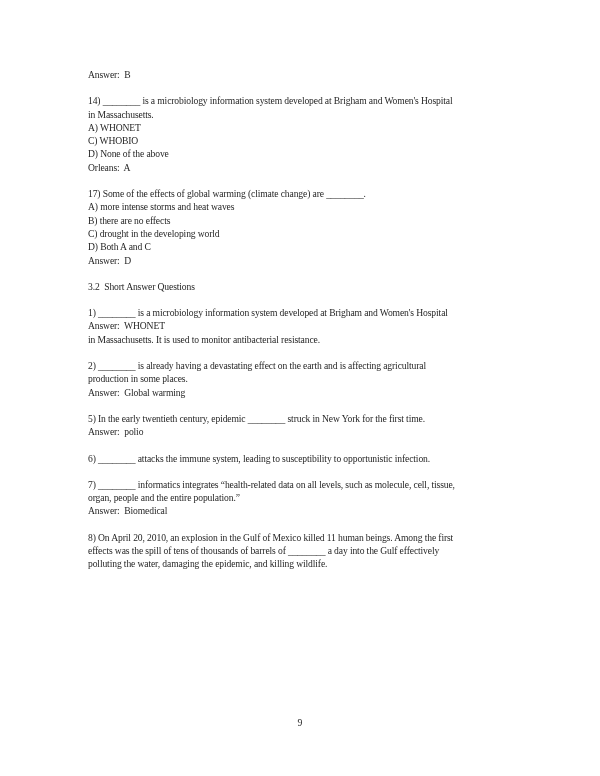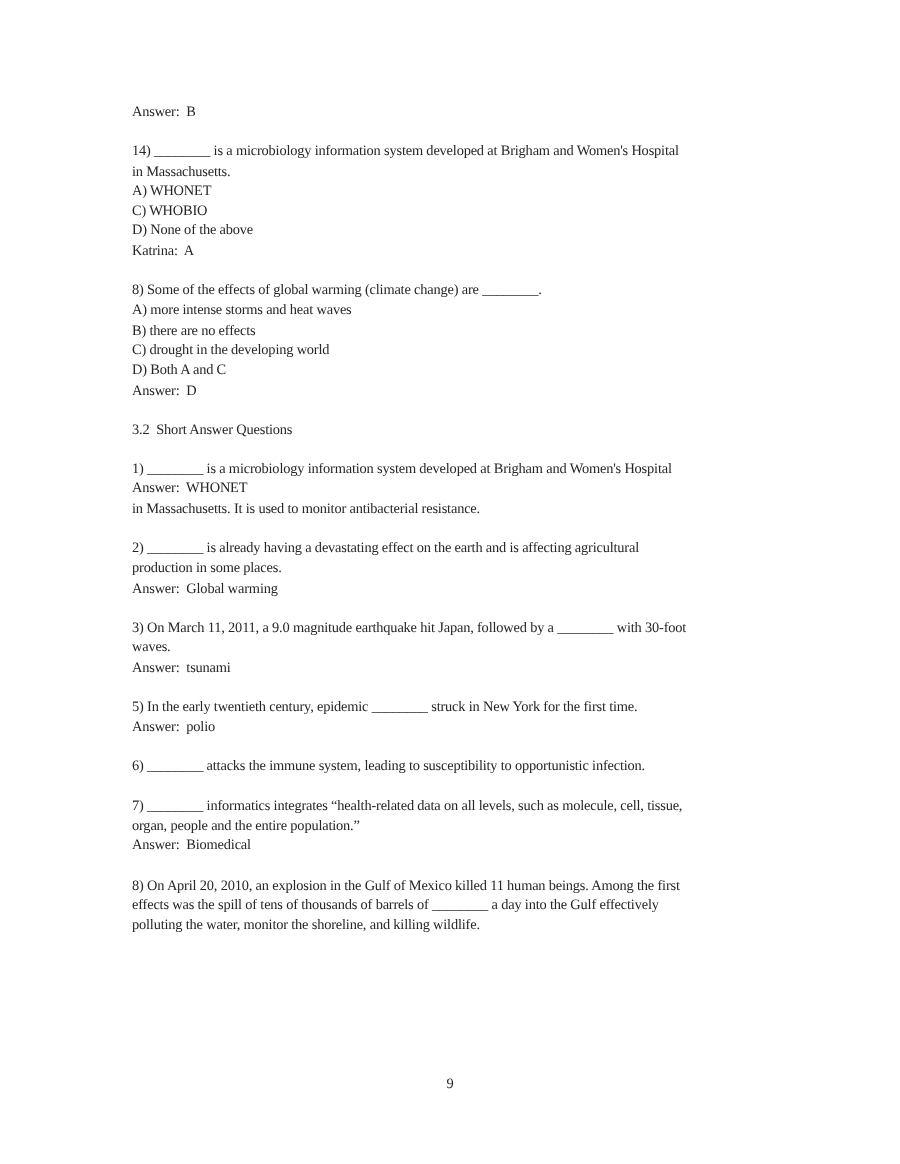--- a/index.html
+++ b/index.html
@@ -51,60 +51,55 @@
   <div class="content">
       <div class="block">
         <div class="line">Answer:  B</div>
       </div>
       <div class="block">
         <div class="line">14) ________ is a microbiology information system developed at Brigham and Women's Hospital</div>
         <div class="line">in Massachusetts.</div>
         <div class="line">A) WHONET</div>
         <div class="line">C) WHOBIO</div>
         <div class="line">D) None of the above</div>
-        <div class="line">Katrina:  A</div>
+        <div class="line">Orleans:  A</div>
       </div>
       <div class="block">
-        <div class="line">8) Some of the effects of global warming (climate change) are ________.</div>
+        <div class="line">17) Some of the effects of global warming (climate change) are ________.</div>
         <div class="line">A) more intense storms and heat waves</div>
         <div class="line">B) there are no effects</div>
         <div class="line">C) drought in the developing world</div>
         <div class="line">D) Both A and C</div>
         <div class="line">Answer:  D</div>
       </div>
       <div class="block">
         <div class="line">3.2  Short Answer Questions</div>
       </div>
       <div class="block">
         <div class="line">1) ________ is a microbiology information system developed at Brigham and Women's Hospital</div>
         <div class="line">Answer:  WHONET</div>
         <div class="line">in Massachusetts. It is used to monitor antibacterial resistance.</div>
       </div>
       <div class="block">
         <div class="line">2) ________ is already having a devastating effect on the earth and is affecting agricultural</div>
         <div class="line">production in some places.</div>
         <div class="line">Answer:  Global warming</div>
       </div>
       <div class="block">
-        <div class="line">3) On March 11, 2011, a 9.0 magnitude earthquake hit Japan, followed by a ________ with 30-foot</div>
-        <div class="line">waves.</div>
-        <div class="line">Answer:  tsunami</div>
-      </div>
-      <div class="block">
         <div class="line">5) In the early twentieth century, epidemic ________ struck in New York for the first time.</div>
         <div class="line">Answer:  polio</div>
       </div>
       <div class="block">
         <div class="line">6) ________ attacks the immune system, leading to susceptibility to opportunistic infection.</div>
       </div>
       <div class="block">
         <div class="line">7) ________ informatics integrates “health-related data on all levels, such as molecule, cell, tissue,</div>
         <div class="line">organ, people and the entire population.”</div>
         <div class="line">Answer:  Biomedical</div>
       </div>
       <div class="block">
         <div class="line">8) On April 20, 2010, an explosion in the Gulf of Mexico killed 11 human beings. Among the first</div>
         <div class="line">effects was the spill of tens of thousands of barrels of ________ a day into the Gulf effectively</div>
-        <div class="line">polluting the water, monitor the shoreline, and killing wildlife.</div>
+        <div class="line">polluting the water, damaging the epidemic, and killing wildlife.</div>
       </div>
     </div>
   <div class="page-number">9</div>
 </div>
 
 </body></html>

